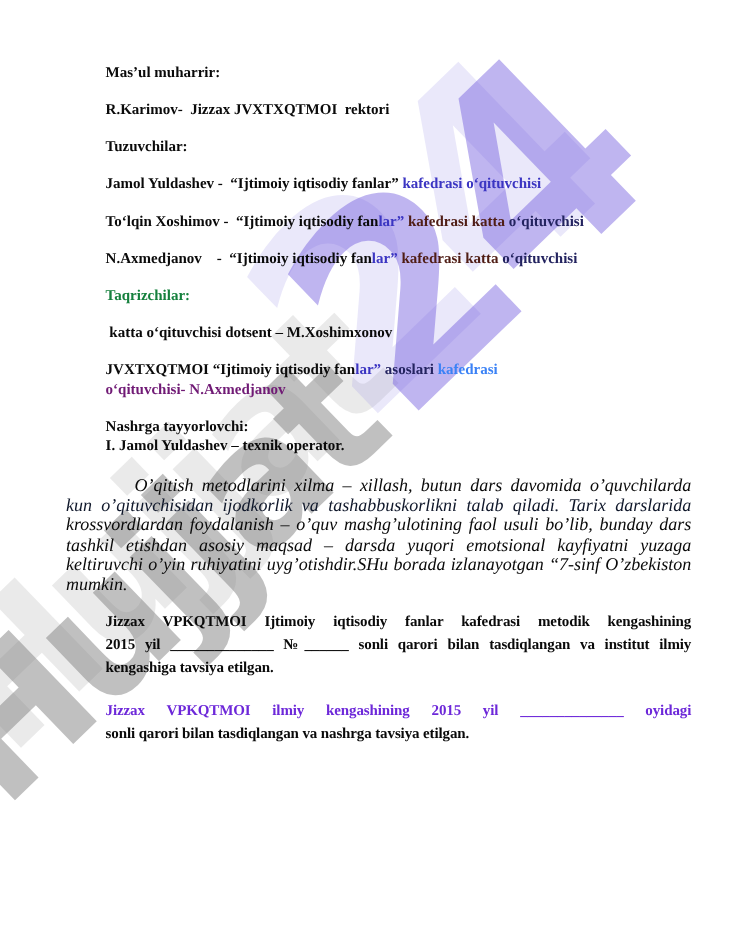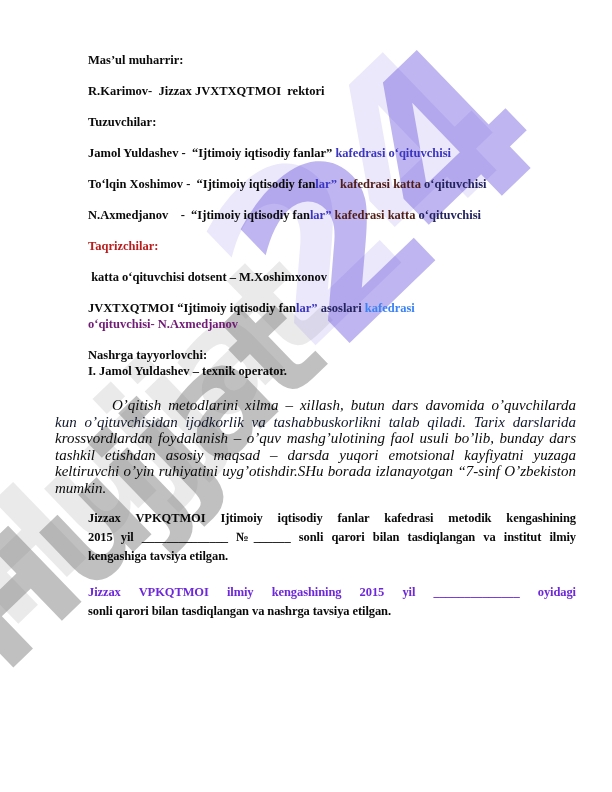--- a/index.html
+++ b/index.html
@@ -67,21 +67,21 @@
       <div class="credit-block">
         <div class="cl"><span style="color: rgb(10, 10, 10);">Jamol Yuldashev -  “Ijtimoiy iqtisodiy fanlar” </span><span style="color: rgb(59, 53, 194);">kafedrasi o‘qituvchisi</span></div>
       </div>
       <div class="credit-block">
         <div class="cl"><span style="color: rgb(10, 10, 10);">To‘lqin Xoshimov -  “Ijtimoiy iqtisodiy fan</span><span style="color: rgb(59, 53, 194);">lar”</span><span style="color: rgb(79, 29, 21);"> kafedrasi katta </span><span style="color: rgb(35, 35, 95);">o‘qituvchisi</span></div>
       </div>
       <div class="credit-block">
         <div class="cl"><span style="color: rgb(10, 10, 10);">N.Axmedjanov    -  “Ijtimoiy iqtisodiy fan</span><span style="color: rgb(59, 53, 194);">lar”</span><span style="color: rgb(79, 29, 21);"> kafedrasi katta </span><span style="color: rgb(35, 35, 95);">o‘qituvchisi</span></div>
       </div>
       <div class="credit-block">
-        <div class="cl"><span style="color: #b91c1c;">Taqrizchilar:</span></div>
+        <div class="cl"><span style="color: #15803d;">Taqrizchilar:</span></div>
       </div>
       <div class="credit-block">
         <div class="cl"><span style="color: rgb(10, 10, 10);"> katta o‘qituvchisi dotsent – M.Xoshimxonov</span></div>
       </div>
       <div class="credit-block">
         <div class="cl"><span style="color: rgb(10, 10, 10);">JVXTXQTMOI “Ijtimoiy iqtisodiy fan</span><span style="color: rgb(59, 53, 194);">lar”</span><span style="color: rgb(10, 10, 10);"> </span><span style="color: rgb(35, 35, 95);">asoslari</span><span style="color: #3b82f6;"> kafedrasi</span></div>
         <div class="cl"><span style="color: #701a75;">o‘qituvchisi- N.Axmedjanov</span></div>
       </div>
       <div class="credit-block">
         <div class="cl"><span style="color: rgb(10, 10, 10);">Nashrga tayyorlovchi:</span></div>

